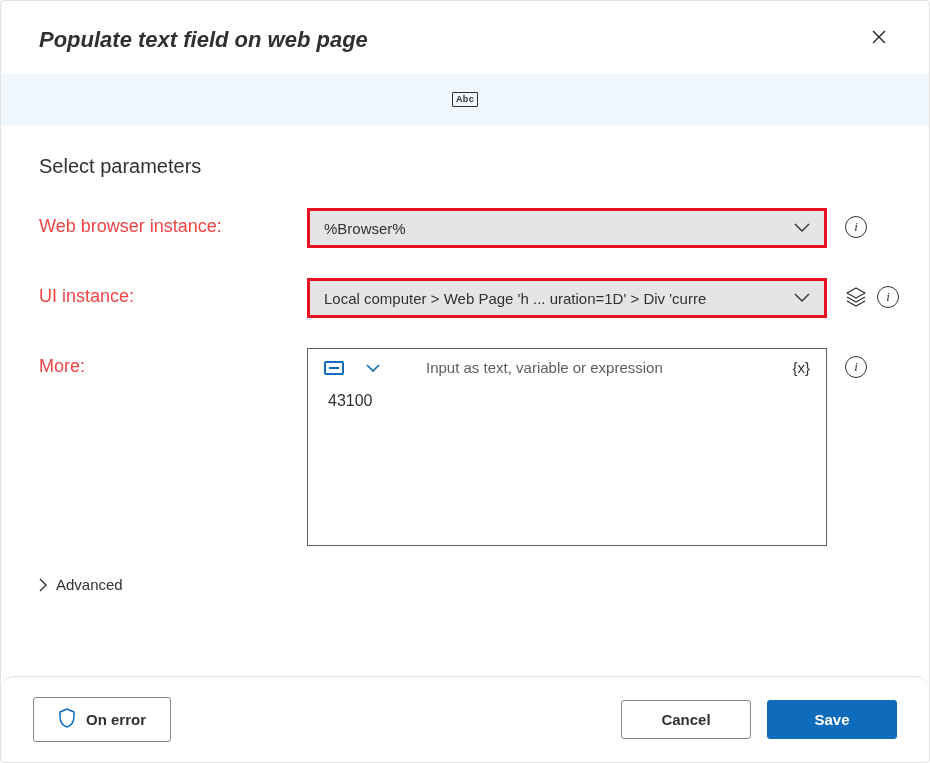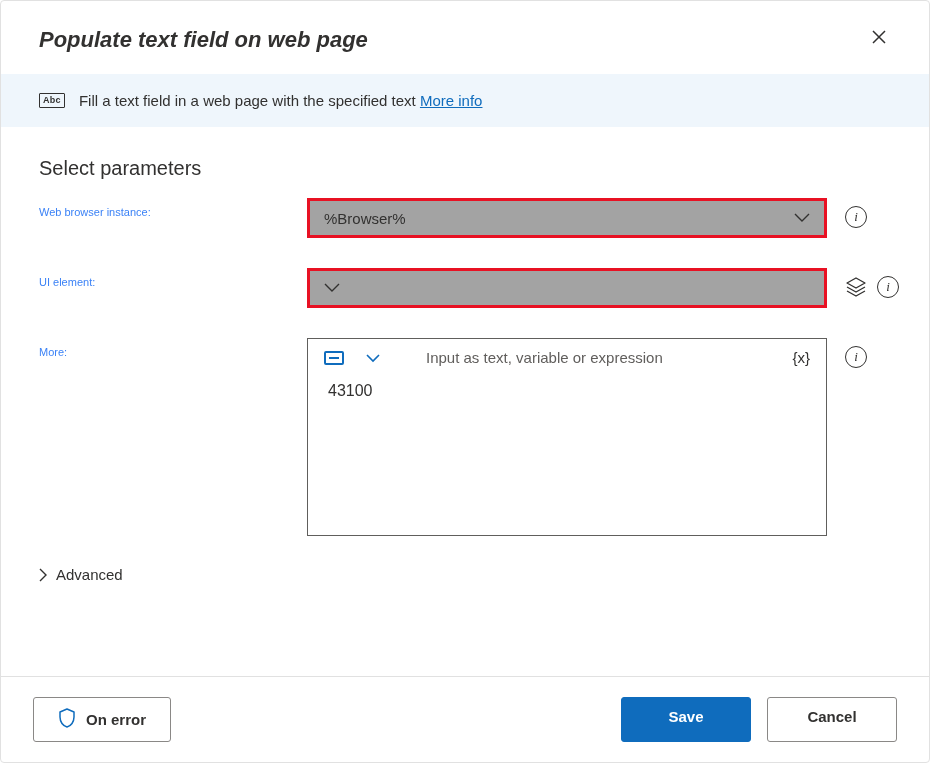--- a/index.html
+++ b/index.html
@@ -33,20 +33,21 @@
     color: #323130;
     padding: 4px;
   }
   .banner {
     background: #eff6fc;
     padding: 18px 38px;
     display: flex;
     align-items: center;
     gap: 14px;
     font-size: 15px;
+    flex-direction: column;
   }
   .abc-icon {
     border: 1.5px solid #323130;
     font-size: 9px;
     font-weight: 600;
     padding: 2px 3px;
     line-height: 1;
     letter-spacing: 0.3px;
     display: inline-flex;
     align-items: center;
@@ -58,42 +59,42 @@
     text-decoration: underline;
     cursor: pointer;
   }
   .content {
     padding: 30px 38px 0 38px;
   }
   .section-heading {
     font-size: 20px;
     font-weight: 400;
     color: #323130;
-    margin-bottom: 18px;
+    margin-bottom: 30px;
   }
   .row {
     display: grid;
     grid-template-columns: 250px 520px 1fr;
     gap: 18px;
     align-items: start;
     margin-bottom: 30px;
   }
   .row-label {
-    font-size: 11px;
-    color: #3b82f6;
+    font-size: 18px;
+    color: #ef4444;
     padding-top: 8px;
   }
   .dropdown {
     display: flex;
     align-items: center;
     justify-content: space-between;
     padding: 0 14px;
     height: 40px;
     border: 3px solid #e81123;
-    background: #a3a3a3;
+    background: #e5e5e5;
     cursor: pointer;
     font-size: 15px;
   }
   .dropdown-text {
     white-space: nowrap;
     overflow: hidden;
     text-overflow: ellipsis;
   }
   .chevron svg { display:block; }
   .text-editor {
@@ -169,21 +170,23 @@
     margin-top: 20px;
     font-size: 15px;
   }
   .adv-chevron svg { display:block; }
   .footer {
     position: absolute;
     bottom: 0; left: 0; right: 0;
     border-top: 1px solid #e1e1e1;
     padding: 20px 32px;
     display: flex;
+    align-items: center;
     justify-content: space-between;
+    border-radius: 14px;
   }
   .on-error {
     border: 1px solid #8a8886;
     background: #fff;
     padding: 10px 24px;
     display: flex;
     align-items: center;
     gap: 10px;
     cursor: pointer;
     border-radius: 3px;
@@ -219,24 +222,20 @@
   <div class="title">Populate text field on web page</div>
   <div class="close-btn">
     <svg width="16" height="16" viewBox="0 0 16 16">
         <path d="M2 2 L14 14 M14 2 L2 14" stroke="#323130" stroke-width="1.5" fill="none"></path>
       </svg>
   </div>
 </div>
 
 <div class="banner">
   <span class="abc-icon">Abc</span>
-  <span>
-    <span>Fill a text field in a web page with the specified text</span>
-    <a>More info</a>
-  </span>
 </div>
 
 <div class="content">
   <div class="section-heading">Select parameters</div>
 
   <div class="row">
     <div class="row-label">Web browser instance:</div>
     <div class="dropdown">
       <span class="dropdown-text">%Browser%</span>
       <span class="chevron">
@@ -244,22 +243,23 @@
             <path d="M1 1 L8 8 L15 1" stroke="#323130" stroke-width="1.4" fill="none"></path>
           </svg>
       </span>
     </div>
     <div class="actions">
       <span class="info-icon">i</span>
     </div>
   </div>
 
   <div class="row">
-    <div class="row-label">UI element:</div>
+    <div class="row-label">UI instance:</div>
     <div class="dropdown">
+      <span class="dropdown-text">Local computer &gt; Web Page 'h ... uration=1D' &gt; Div 'curre</span>
       <span class="chevron">
         <svg width="16" height="10" viewBox="0 0 16 10">
             <path d="M1 1 L8 8 L15 1" stroke="#323130" stroke-width="1.4" fill="none"></path>
           </svg>
       </span>
     </div>
     <div class="actions">
       <span class="layers-icon">
         <svg width="22" height="22" viewBox="0 0 22 22">
             <path d="M11 2 L20 7 L11 12 L2 7 Z M2 11 L11 16 L20 11 M2 15 L11 20 L20 15" stroke="#323130" stroke-width="1.3" fill="none" stroke-linejoin="round"></path>
@@ -302,16 +302,16 @@
 <div class="footer">
   <div class="on-error">
     <span class="shield-icon">
       <svg width="18" height="20" viewBox="0 0 18 20">
           <path d="M9 1 L16 4 V9 C16 14 13 18 9 19 C5 18 2 14 2 9 V4 Z" stroke="#0f6cbd" stroke-width="1.5" fill="none" stroke-linejoin="round"></path>
         </svg>
     </span>
     <span>On error</span>
   </div>
   <div class="right-buttons">
+    <div class="btn btn-secondary">Cancel</div>
     <div class="btn btn-primary">Save</div>
-    <div class="btn btn-secondary">Cancel</div>
   </div>
 </div>
 
 </body></html>

